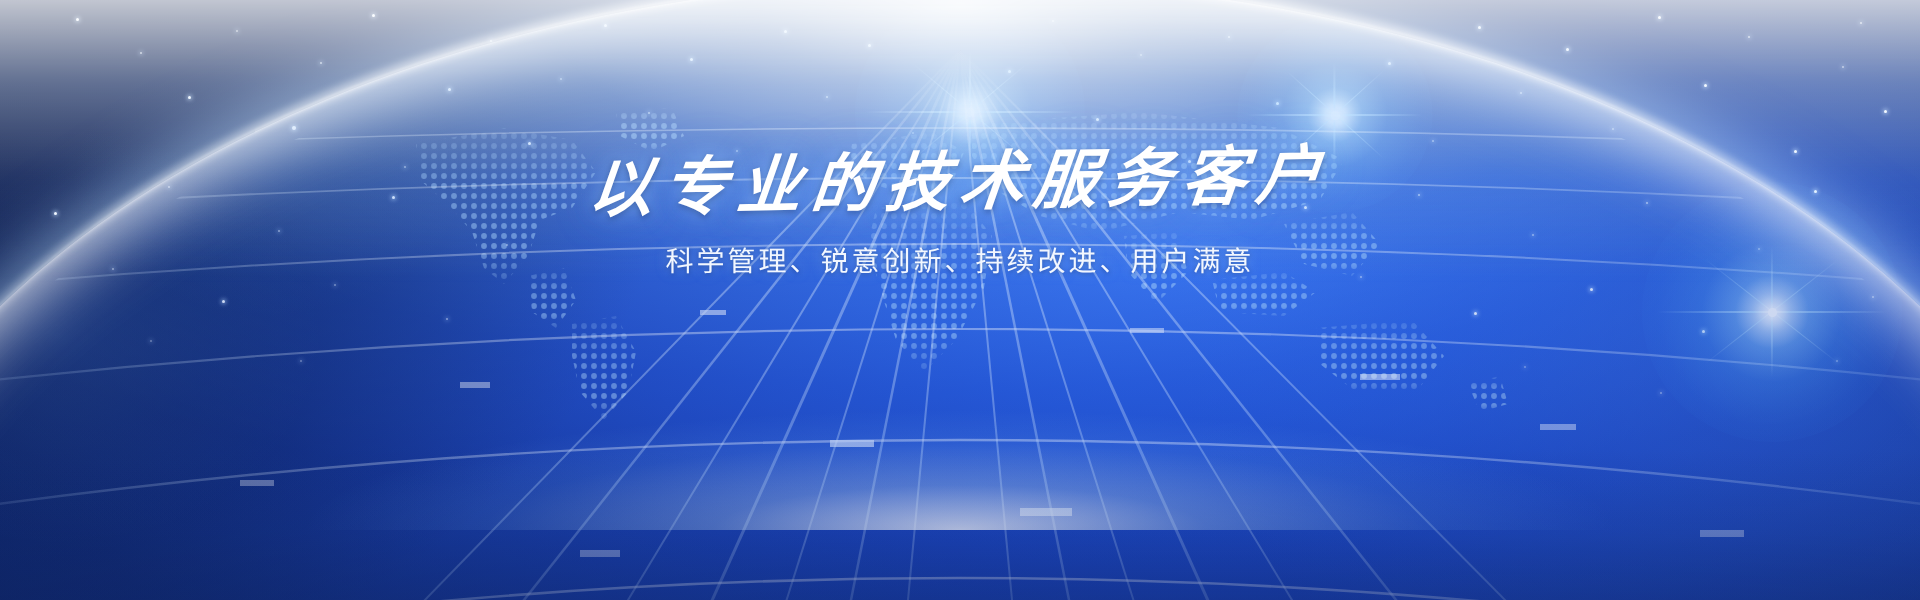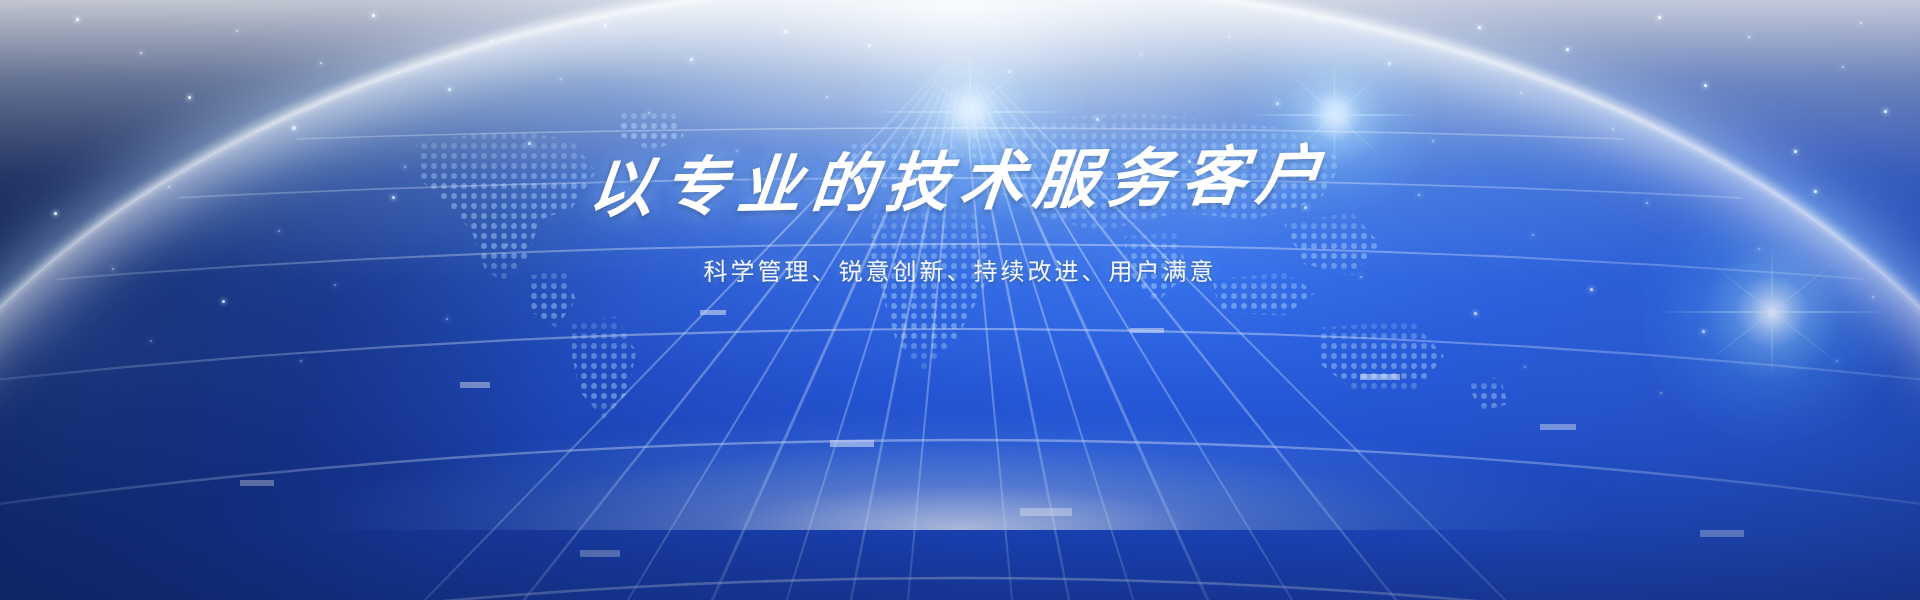--- a/index.html
+++ b/index.html
@@ -194,22 +194,22 @@
     letter-spacing: 10px;
     color: #ffffff;
     text-shadow:
       0 0 18px rgba(150,200,255,0.65),
       0 0 46px rgba(90,160,255,0.45),
       0 2px 6px rgba(8,26,80,0.55);
     transform: skewX(-7deg) rotate(-1.1deg);
     white-space: nowrap;
   }
   .subtitle {
-    margin: 40px 0 0 0;
-    font-size: 24px;
+    margin: 28px 0 0 0;
+    font-size: 28px;
     line-height: 1.3;
     font-weight: 400;
     letter-spacing: 3px;
     color: #f2f7ff;
     text-shadow:
       0 0 12px rgba(140,195,255,0.55),
       0 1px 4px rgba(10,30,90,0.5);
     white-space: nowrap;
   }
 </style>

